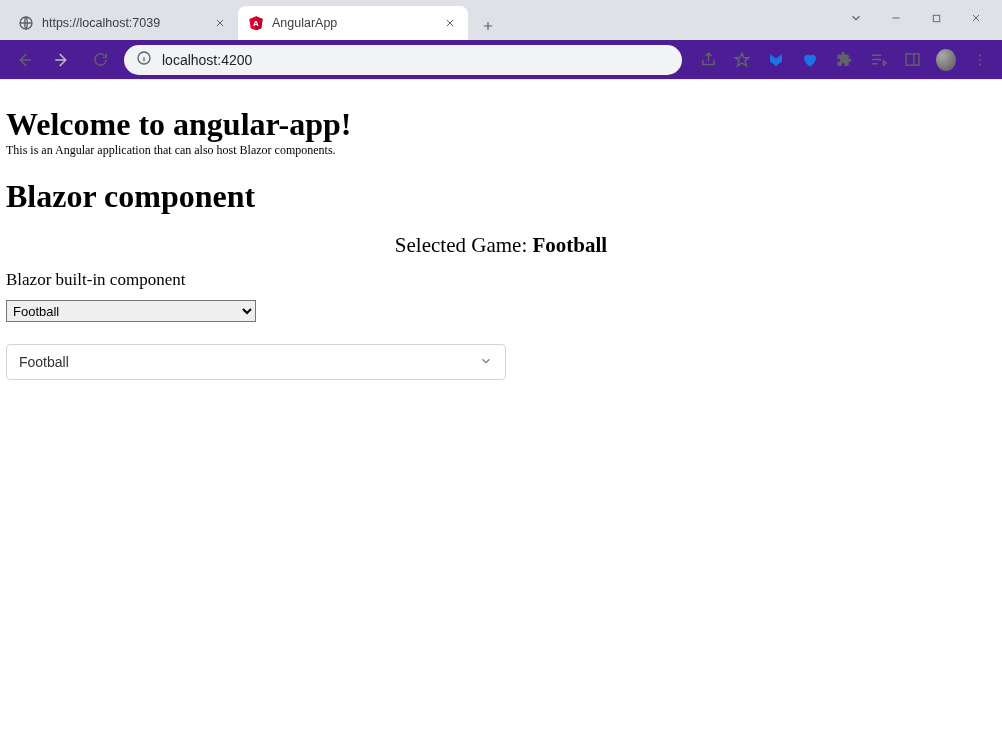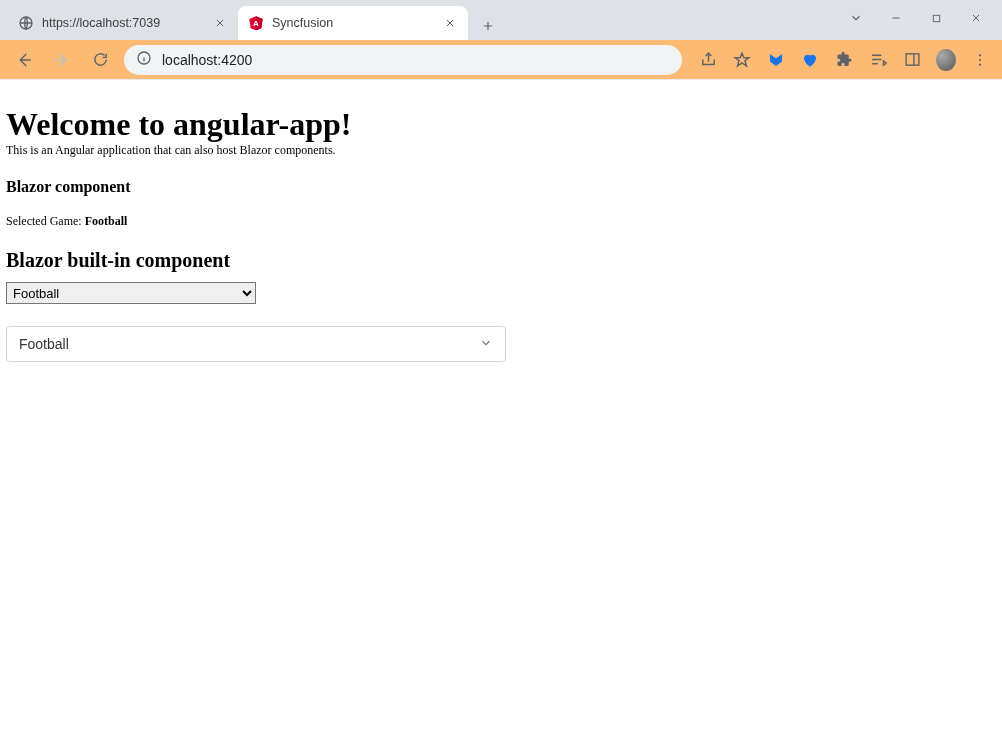--- a/index.html
+++ b/index.html
@@ -58,21 +58,21 @@
       color: #5f6368; border-radius: 50%;
     }
     .window-controls {
       position: absolute; right: 0; top: 0;
       display: flex; align-items: center; gap: 16px;
       padding: 6px 14px;
       color: #5f6368;
     }
     .window-controls div { width: 24px; height: 24px; display:flex; align-items:center; justify-content:center; }
     .toolbar {
-      background: #fdba74;
+      background: #4c1d95;
       height: 40px;
       display: flex;
       align-items: center;
       padding: 0 10px;
       gap: 10px;
       border-bottom: 1px solid #e8eaed;
     }
     .nav-btn {
       width: 28px; height: 28px;
       display:flex; align-items:center; justify-content:center;
@@ -99,24 +99,24 @@
       background: radial-gradient(circle at 30% 30%, #aaa, #555);
     }
     
     .page {
       padding: 26px 6px 6px 6px;
       font-family: "Times New Roman", Times, serif;
       color: #000;
     }
     .page h1 { font-size: 32px; font-weight: bold; }
     .page p.desc { font-size: 12px; margin-bottom: 20px; }
-    .page h2 { font-size: 16px; font-weight: bold; margin-bottom: 18px; }
-    .page p.sel { font-size: 12px; margin-bottom: 20px; }
+    .page h2 { font-size: 32px; font-weight: bold; margin-bottom: 18px; }
+    .page p.sel { font-size: 21px; margin-bottom: 12px; text-align: center; }
     .page p.sel b { font-weight: bold; }
-    .page h4 { font-size: 20px; font-weight: bold; margin-bottom: 10px; }
+    .page h4 { font-size: 17px; font-weight: normal; margin-bottom: 10px; }
     .native-select {
       width: 250px; height: 22px;
       font-size: 13px; font-family: Arial, sans-serif;
       border: 1px solid #767676; background:#efefef;
       margin-bottom: 22px;
       padding-left: 2px;
     }
     .sf-dropdown {
       width: 500px; height: 36px;
       border: 1px solid #cfd4d9; border-radius: 4px;
@@ -149,21 +149,21 @@
         </span>
       </div>
       <div class="tab active">
         <span class="favicon">
           <svg viewBox="0 0 24 24" width="16" height="16">
               <polygon points="12,2 22,6 20,20 12,23 4,20 2,6" fill="#dd0031"></polygon>
               <polygon points="12,2 12,23 20,20 22,6" fill="#c3002f"></polygon>
               <text x="12" y="17" text-anchor="middle" fill="#fff" font-size="12" font-family="Arial" font-weight="bold">A</text>
             </svg>
         </span>
-        <span class="tab-title">Syncfusion</span>
+        <span class="tab-title">AngularApp</span>
         <span class="tab-close">
           <svg viewBox="0 0 16 16" width="10" height="10" stroke="#5f6368" stroke-width="1.6">
               <path d="M3 3l10 10M13 3L3 13"></path>
             </svg>
         </span>
       </div>
       <div class="new-tab">
         <svg viewBox="0 0 24 24" width="14" height="14" stroke="#5f6368" stroke-width="2">
             <path d="M12 5v14M5 12h14"></path>
           </svg>

